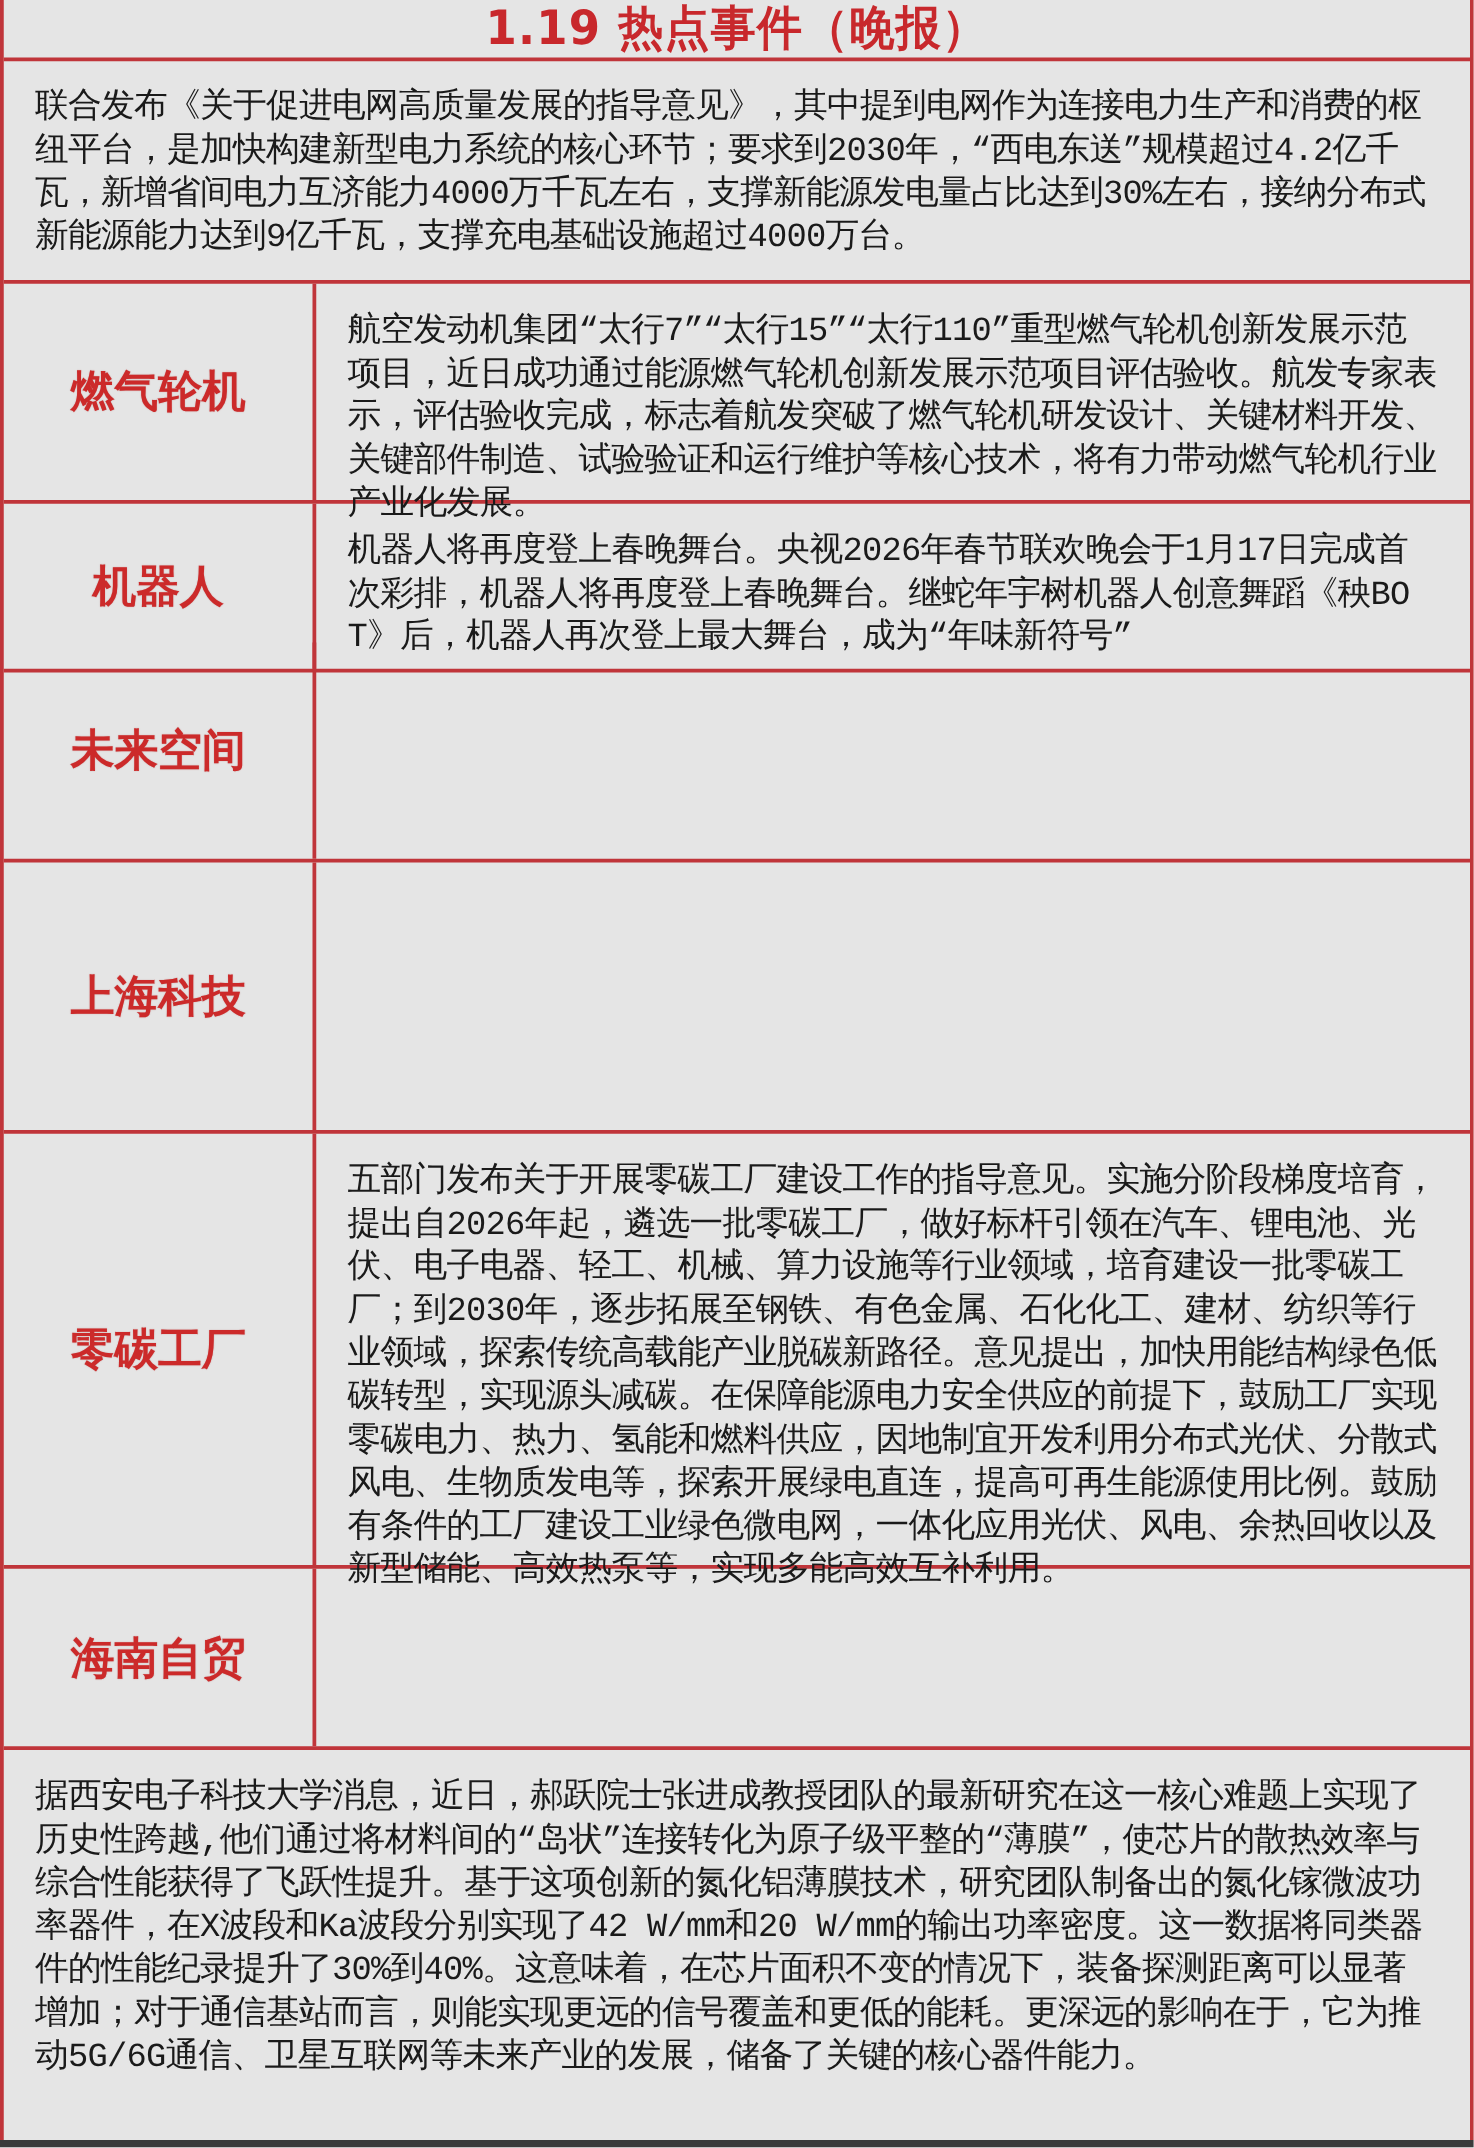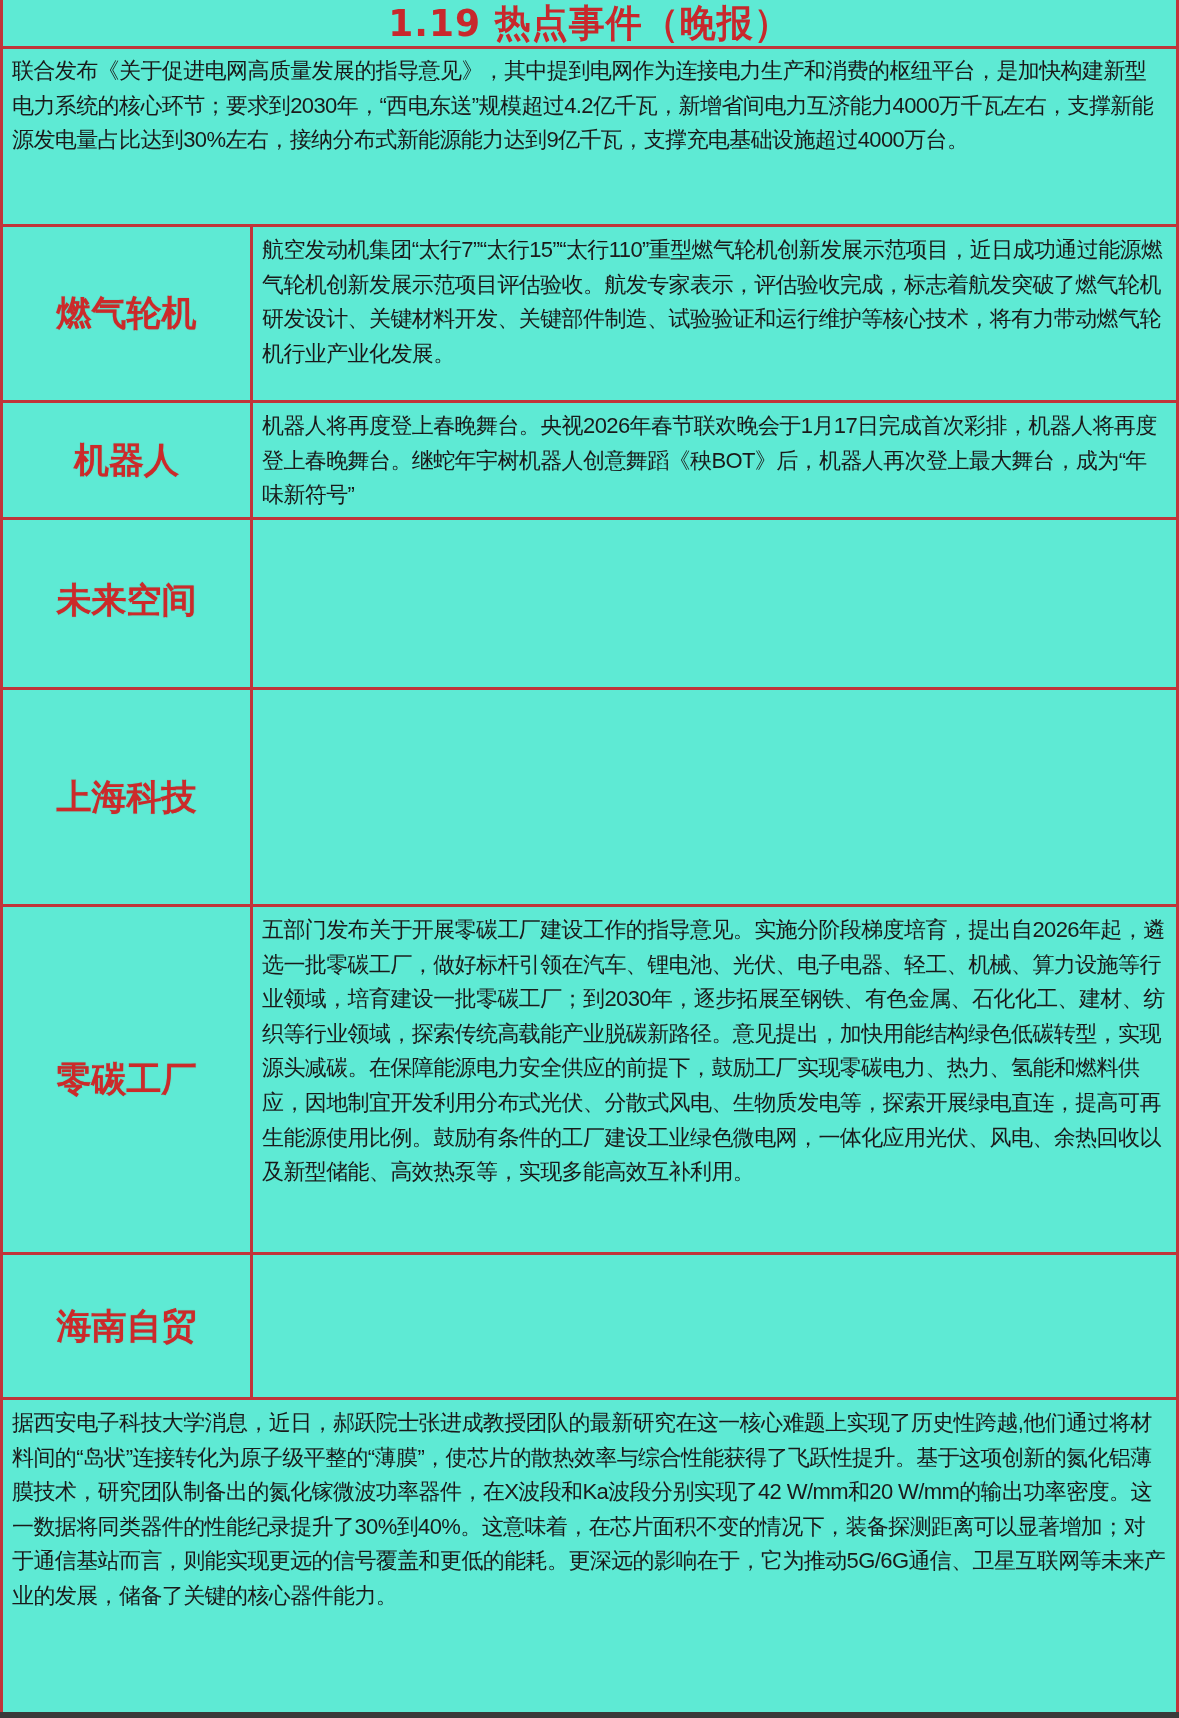--- a/index.html
+++ b/index.html
@@ -6,21 +6,21 @@
   body {
     width:1179px; height:1718px; overflow:hidden;
     background:#ffffff;
     font-family:"DejaVu Sans","Liberation Sans",sans-serif;
     position:relative;
   }
   .sheet {
     position:absolute; left:0; top:0; width:1179px; height:1712px;
     box-sizing:border-box;
     border-left:3px solid #c0353a; border-right:3px solid #c0353a;
-    background:#5eead4;
+    background:#e5e5e5;
   }
   .title-bar {
     position:absolute; left:0; top:0; width:1173px; height:46px;
     display:flex; align-items:center; justify-content:center;
     border-bottom:3px solid #c0353a;
   }
   .title-text {
     color:#c8282c; font-weight:bold; font-size:36px; letter-spacing:1px;
     font-family:"DejaVu Sans","Liberation Sans",sans-serif;
     transform:scaleY(1.05);
@@ -41,23 +41,23 @@
     color:#cc2a2a; font-weight:bold; font-size:35px;
     font-family:"DejaVu Sans","Liberation Sans",sans-serif;
     white-space:nowrap;
     text-shadow:0 0 1px rgba(150,20,20,0.4);
   }
   .body-cell {
     flex:1; padding:6px 10px 0 9px;
     box-sizing:border-box;
   }
   .body-text {
-    color:#1a1a1a; font-size:22px; line-height:34.6px;
-    font-family:Liberation Sans, sans-serif;
-    word-break:break-all; margin:0;
+    color:#1a1a1a; font-size:27px; line-height:34.6px;
+    font-family:Liberation Mono, monospace;
+    word-break:break-all; margin:16px;
     letter-spacing:-0.6px;
   }
   .bottom-strip {
     position:absolute; left:0; top:1712px; width:1179px; height:6px;
     background:#3a3a3a;
   }
 </style>
 </head>
 <body>
 
@@ -75,21 +75,21 @@
 
   <div class="row" style="top:227px;height:176px;">
     <div class="label-cell">
       <span class="label-text">燃气轮机</span>
     </div>
     <div class="body-cell">
       <p class="body-text">航空发动机集团“太行7”“太行15”“太行110”重型燃气轮机创新发展示范项目，近日成功通过能源燃气轮机创新发展示范项目评估验收。航发专家表示，评估验收完成，标志着航发突破了燃气轮机研发设计、关键材料开发、关键部件制造、试验验证和运行维护等核心技术，将有力带动燃气轮机行业产业化发展。</p>
     </div>
   </div>
 
-  <div class="row" style="top:403px;height:117px;">
+  <div class="row" style="top:403px;height:135px;">
     <div class="label-cell">
       <span class="label-text">机器人</span>
     </div>
     <div class="body-cell">
       <p class="body-text">机器人将再度登上春晚舞台。央视2026年春节联欢晚会于1月17日完成首次彩排，机器人将再度登上春晚舞台。继蛇年宇树机器人创意舞蹈《秧BOT》后，机器人再次登上最大舞台，成为“年味新符号”</p>
     </div>
   </div>
 
   <div class="row" style="top:514px;height:176px;">
     <div class="label-cell">

